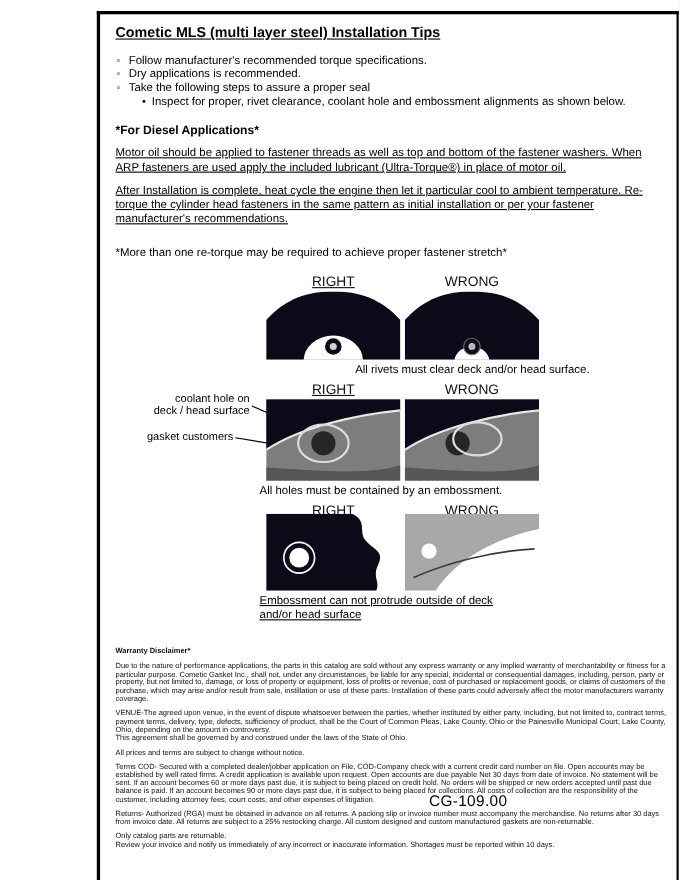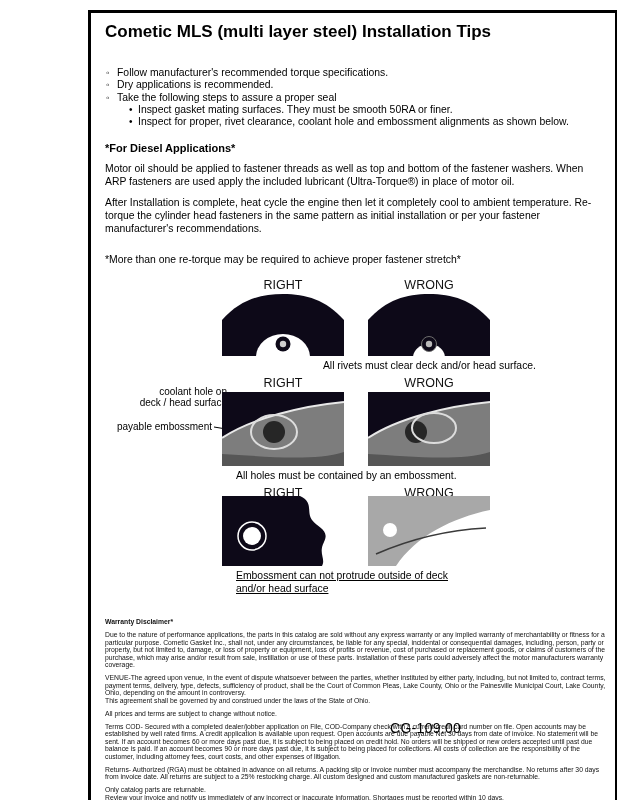--- a/index.html
+++ b/index.html
@@ -2,34 +2,34 @@
 <html><head>
 <meta charset="utf-8">
 <style>
   html,body{margin:0;padding:0;background:#e8e8e8;}
   .page{position:relative;width:618px;height:800px;background:#ffffff;overflow:hidden;
         font-family:"Liberation Sans",sans-serif;color:#000;margin:0 auto;}
   .frame{position:absolute;left:88px;top:10px;right:1px;bottom:0;
          border-top:3px solid #000;border-left:3px solid #000;border-right:2px solid #000;}
   .content{position:absolute;left:105px;top:14px;width:505px;}
 
-  h1{font-size:17px;font-weight:bold;margin:8px 0 25px 0;letter-spacing:0;}
+  h1{font-size:13px;font-weight:bold;text-decoration:underline;margin:8px 0 13px 0;letter-spacing:0;}
   .tips{list-style:none;margin:4px;padding:0;font-size:10.4px;line-height:12.3px;}
   .tips li{position:relative;padding-left:8px;}
   .tips li.b1::before{content:"\25E6";position:absolute;left:-3px;top:0;font-size:10px;}
   .tips li.b2{margin-left:20px;padding-left:9px;}
   .tips li.b2::before{content:"\2022";position:absolute;left:0;top:0;font-size:10px;}
 
   h2{font-size:11px;font-weight:bold;margin:14px 0 0 0;}
-  p.body{font-size:10.4px;line-height:13px;margin:8px 0 0 0;width:492px;}
+  p.body{font-size:10.4px;line-height:13px;margin:8px 0 0 0;width:492px;text-decoration:underline;}
   p.note{font-size:10.4px;line-height:13px;margin:18px 0 0 0;}
 
   .diagrams{position:relative;height:322px;margin-top:12px;width:505px;}
   .hdr{position:absolute;width:122px;text-align:center;font-size:12.5px;color:#111;}
-  .col-l{left:117px;} .col-r{left:263px;}
+  .col-l{left:137px;text-decoration:underline;} .col-r{left:263px;}
   .r1h{top:0;} .r2h{top:98px;} .r3h{top:208px;}
   .img{position:absolute;width:122px;}
   .img svg{display:block;}
   .r1i{top:16px;height:62px;} .r2i{top:114px;height:74px;} .r3i{top:218px;height:70px;}
   .cap{position:absolute;font-size:10.4px;line-height:12.5px;}
   .cap1{top:82px;left:131px;width:300px;text-align:right;}
   .cap2{top:192px;left:131px;width:300px;}
   .cap3{top:292px;left:131px;width:300px;text-decoration:underline;}
   .lbl{position:absolute;font-size:10px;line-height:11px;text-align:right;}
   .lbl1{top:108px;left:0;width:122px;text-align:right;}
@@ -50,27 +50,26 @@
 <div class="page">
   <div class="frame"></div>
 
   <div class="content">
     <h1>Cometic MLS (multi layer steel) Installation Tips</h1>
 
     <ul class="tips">
       <li class="b1"><span>Follow manufacturer's recommended torque specifications.</span></li>
       <li class="b1"><span>Dry applications is recommended.</span></li>
       <li class="b1"><span>Take the following steps to assure a proper seal</span></li>
-      <li class="b2"><span>Inspect gasket mating surfaces.  They must be smooth 50RA or finer.</span></li>
       <li class="b2"><span>Inspect for proper, rivet clearance, coolant hole and embossment alignments as shown below.</span></li>
     </ul>
 
     <h2>*For Diesel Applications*</h2>
     <p class="body">Motor oil should be applied to fastener threads as well as top and bottom of the fastener washers. When ARP fasteners are used apply the included lubricant (Ultra-Torque®) in place of motor oil.</p>
-    <p class="body">After Installation is complete, heat cycle the engine then let it completely cool to ambient temperature. Re-torque the cylinder head fasteners in the same pattern as initial installation or per your fastener manufacturer's recommendations.</p>
+    <p class="body">After Installation is complete, heat cycle the engine then let it particular cool to ambient temperature. Re-torque the cylinder head fasteners in the same pattern as initial installation or per your fastener manufacturer's recommendations.</p>
     <p class="note">*More than one re-torque may be required to achieve proper fastener stretch*</p>
 
     <div class="diagrams">
 
       <div class="hdr col-l r1h">RIGHT</div>
       <div class="hdr col-r r1h">WRONG</div>
       <div class="img col-l r1i">
         <svg viewBox="0 0 122 62" width="122" height="62">
           <rect width="122" height="62" fill="#ffffff"></rect>
           <path d="M0,26 C18,6 38,0 61,0 C84,0 104,6 122,26 L122,62 L0,62 Z" fill="#0d0918"></path>
@@ -87,21 +86,21 @@
           <circle cx="61" cy="50" r="7.5" fill="#0d0918" stroke="#6e6e6e" stroke-width="1"></circle>
           <circle cx="61" cy="50" r="3.2" fill="#b9b9b9"></circle>
         </svg>
       </div>
       <div class="cap cap1">All rivets must clear deck and/or head surface.</div>
 
       <div class="hdr col-l r2h">RIGHT</div>
       <div class="hdr col-r r2h">WRONG</div>
       <div class="lbl lbl1 preline">coolant hole on
 deck / head surface</div>
-      <div class="lbl lbl2">payable embossment</div>
+      <div class="lbl lbl2">gasket customers</div>
       <svg class="pointers" viewBox="0 0 100 82" width="100" height="82">
         <line x1="24" y1="12" x2="83" y2="38" stroke="#000" stroke-width="1"></line>
         <line x1="9" y1="41" x2="64" y2="50" stroke="#000" stroke-width="1"></line>
       </svg>
       <div class="img col-l r2i">
         <svg viewBox="0 0 122 74" width="122" height="74">
           <rect width="122" height="74" fill="#7d7d7d"></rect>
           <path d="M0,0 H122 V10 C80,14 30,26 0,46 Z" fill="#0d0918"></path>
           <path d="M0,46 C30,26 80,14 122,10" stroke="#e8e8e8" fill="none" stroke-width="2"></path>
           <path d="M122,74 H0 V62 C40,64 90,70 122,60 Z" fill="#565656"></path>

